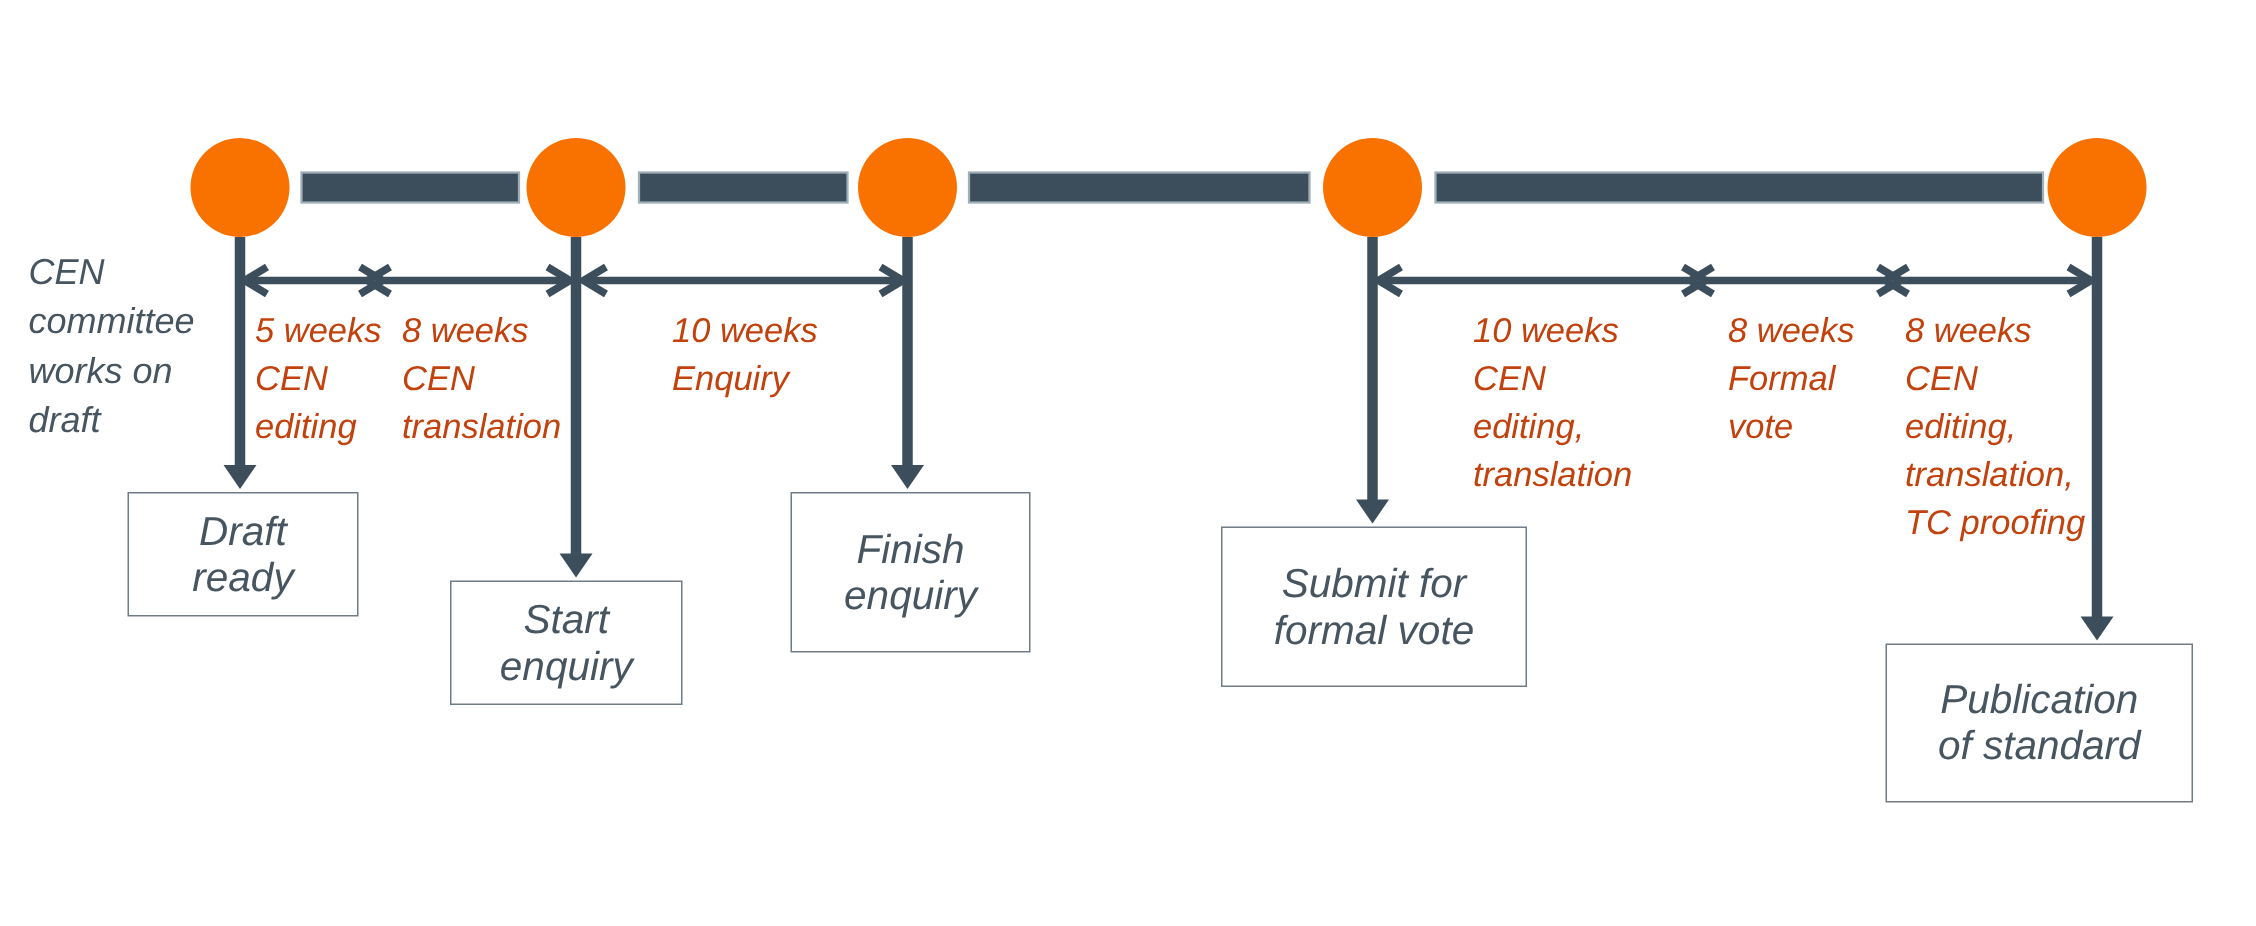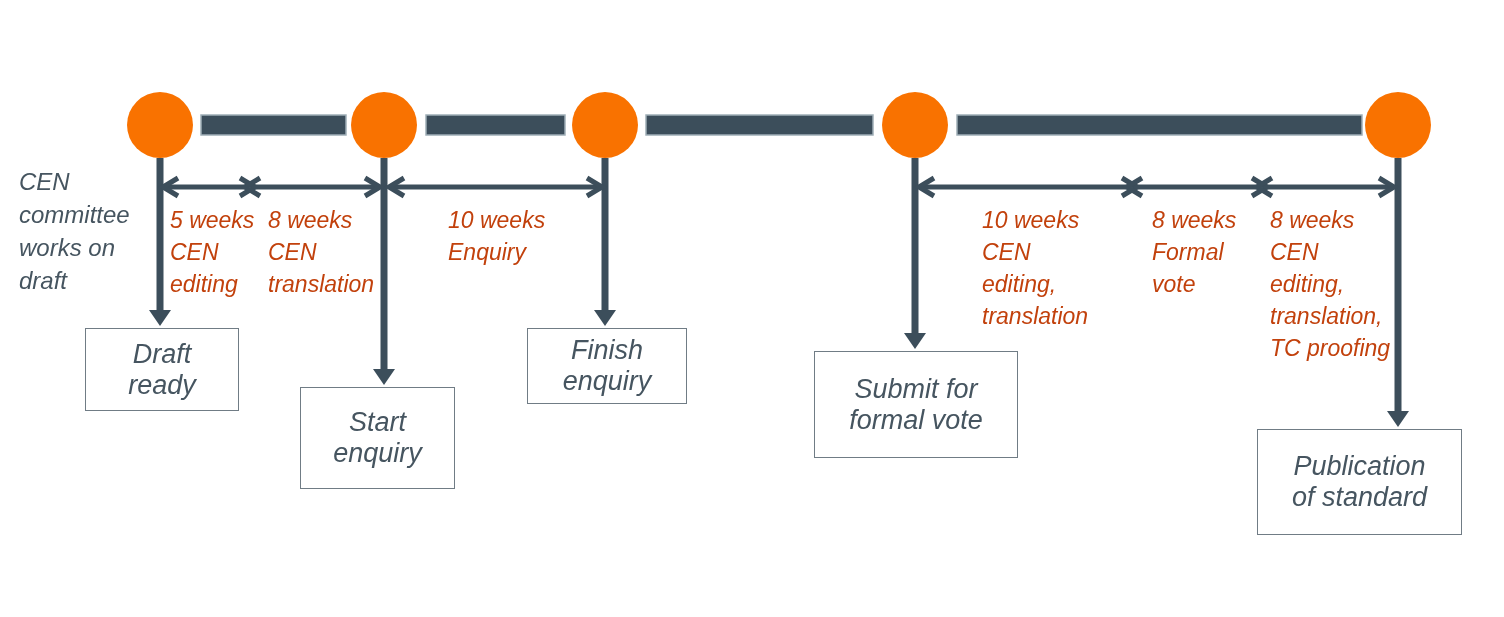--- a/index.html
+++ b/index.html
@@ -136,22 +136,22 @@
 Formal
 vote</div>
   <div class="dur-label" style="left:1270px; top:204px;">8 weeks
 CEN
 editing,
 translation,
 TC proofing</div>
 
   <div class="milestone-box" style="left:85px; top:328px; width:154px; height:83px;">Draft
 ready</div>
-  <div class="milestone-box" style="left:300px; top:387px; width:155px; height:102px;">Start
+  <div class="milestone-box" style="left:300px; top:387px; width:155px; height:83px;">Start
 enquiry</div>
-  <div class="milestone-box" style="left:527px; top:328px; width:160px; height:76px;">Finish
+  <div class="milestone-box" style="left:527px; top:328px; width:160px; height:107px;">Finish
 enquiry</div>
   <div class="milestone-box" style="left:814px; top:351px; width:204px; height:107px;">Submit for
 formal vote</div>
   <div class="milestone-box" style="left:1257px; top:429px; width:205px; height:106px;">Publication
 of standard</div>
 
 </div>
 
 </body></html>

